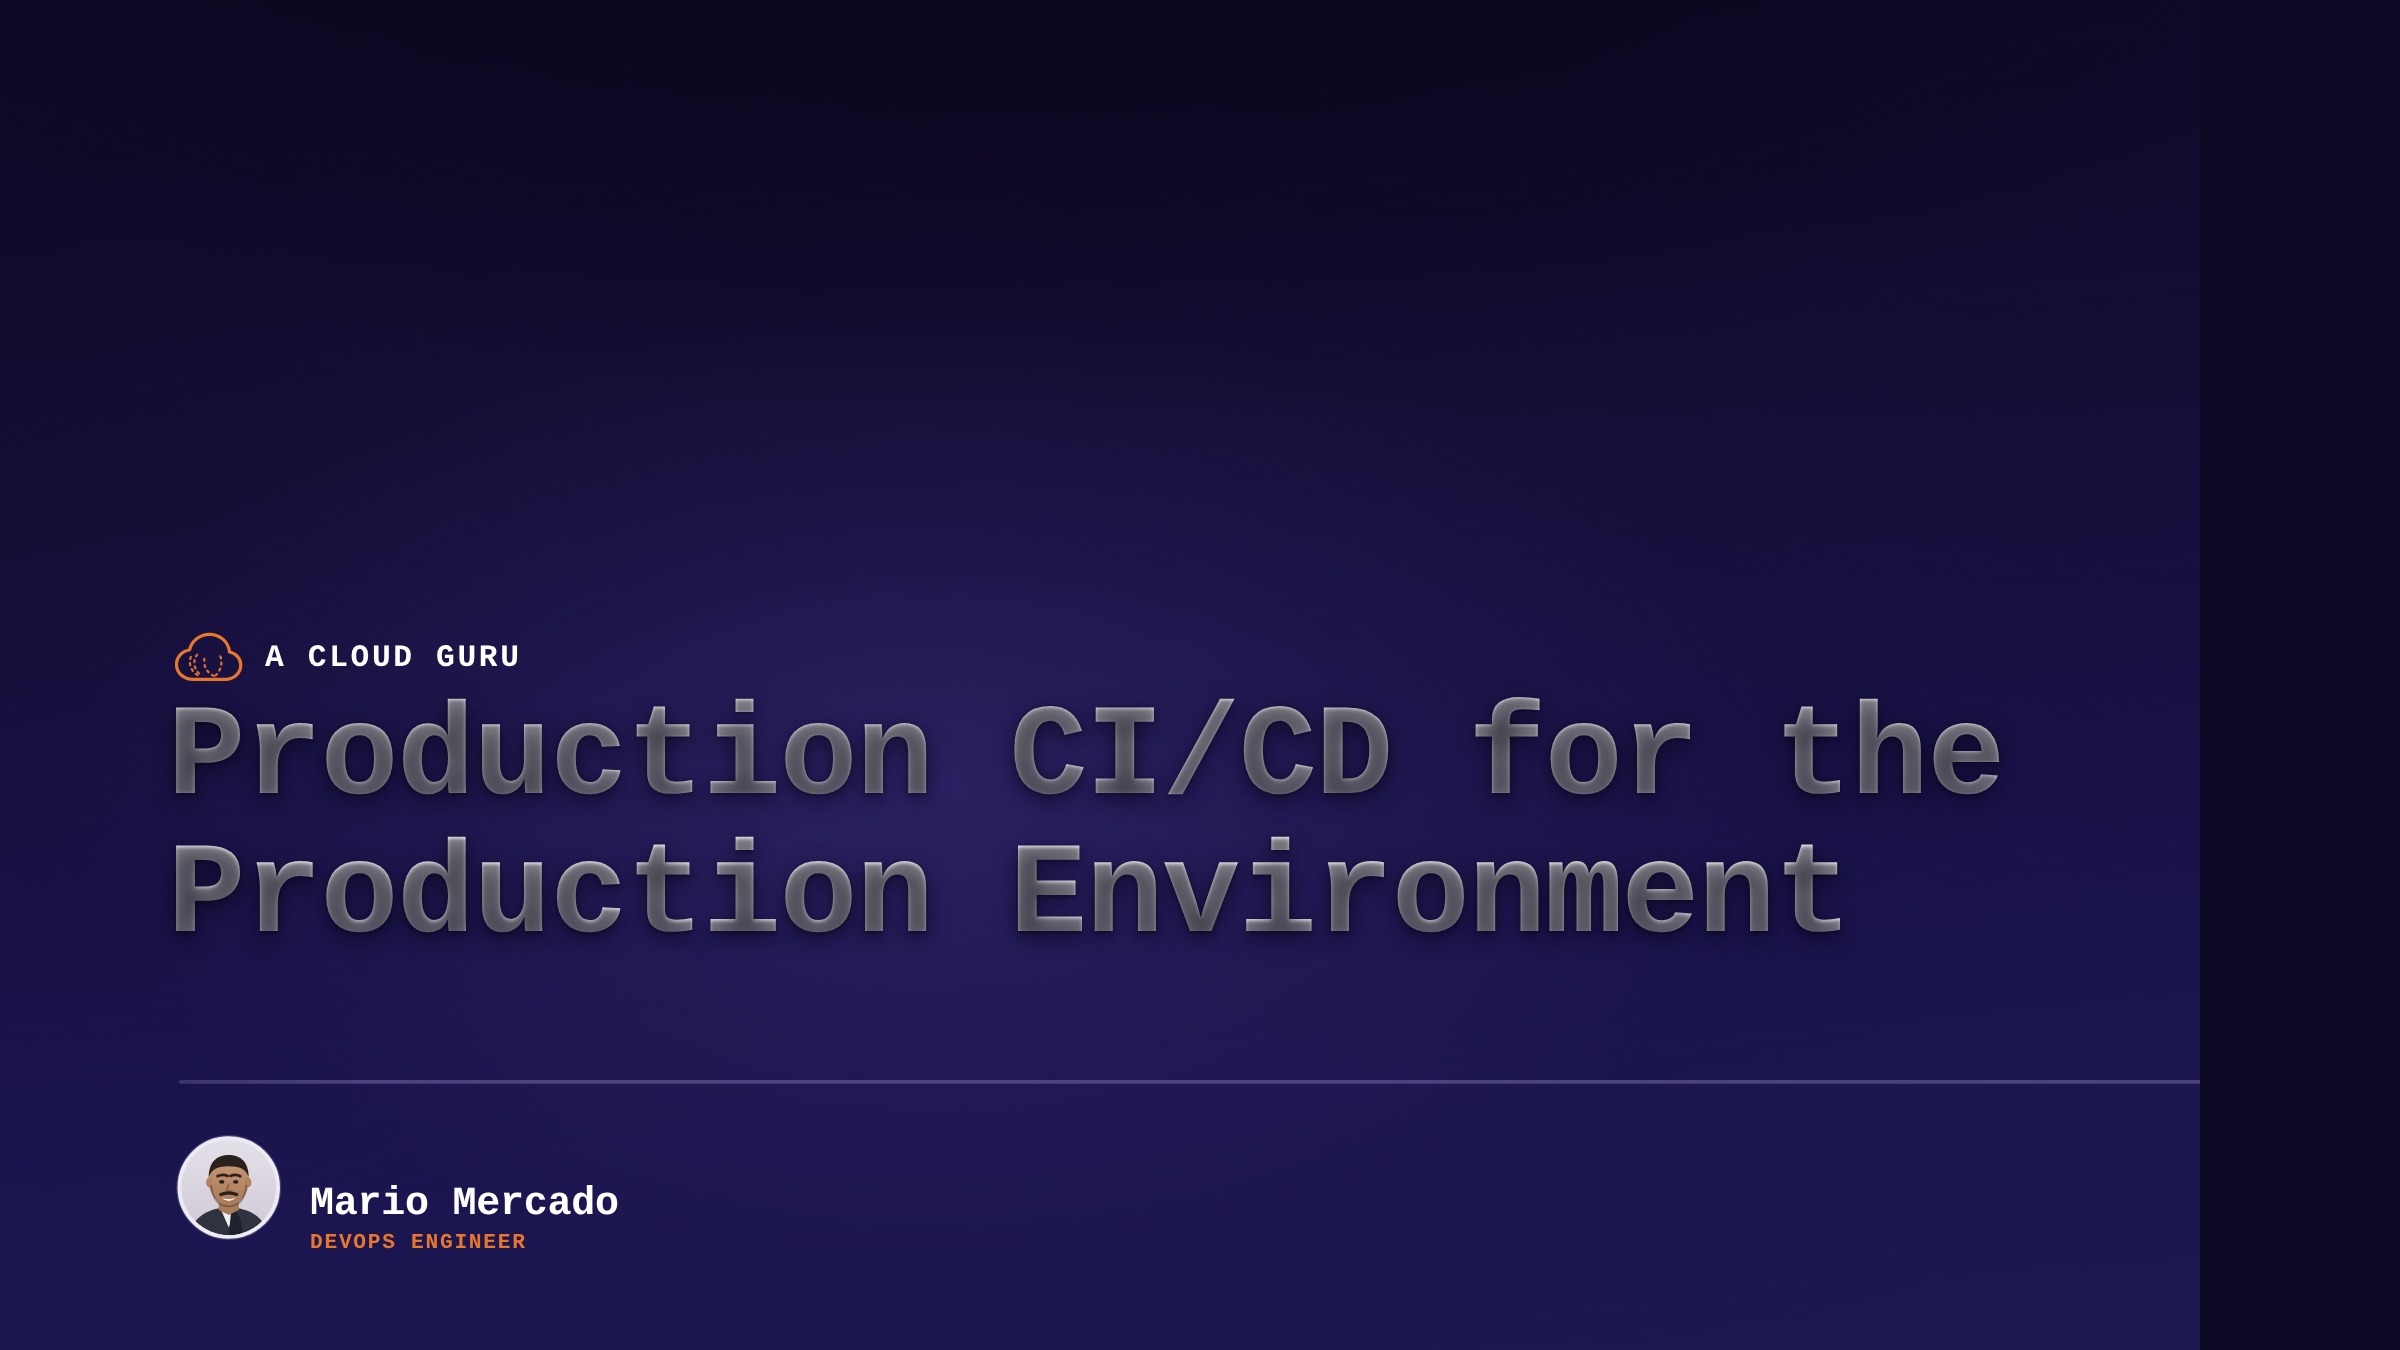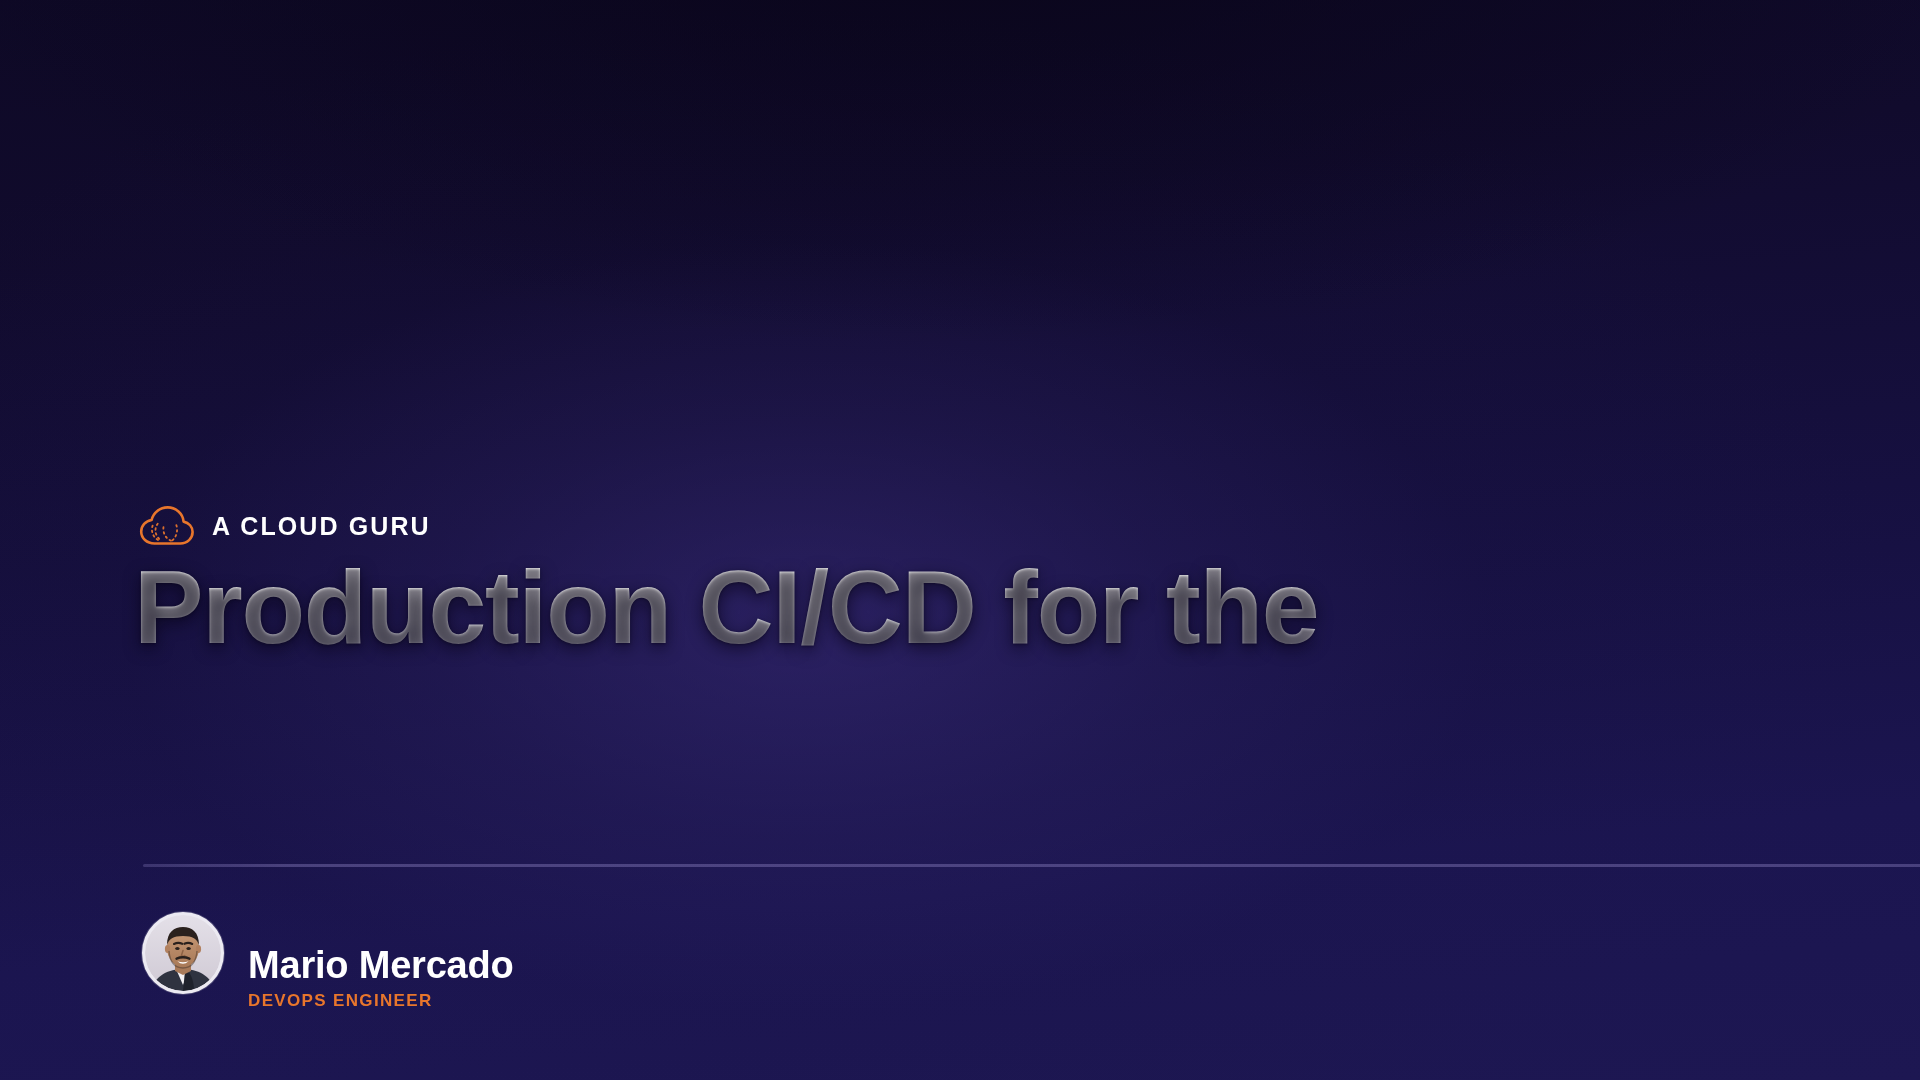--- a/index.html
+++ b/index.html
@@ -4,24 +4,24 @@
 <title>A Cloud Guru Title Slide</title>
 <style>
   html, body {
     margin: 0;
     padding: 0;
     background: #0d0823;
   }
 
   .slide {
     position: relative;
-    width: 1920px;
+    width: 1760px;
     height: 1080px;
     overflow: hidden;
-    font-family: Liberation Sans, sans-serif;
+    font-family: Liberation Mono, monospace;
     background:
       radial-gradient(ellipse 1100px 620px at 42% 58%,
         rgba(62, 48, 128, 0.50) 0%,
         rgba(48, 37, 104, 0.30) 34%,
         rgba(30, 22, 74, 0.10) 62%,
         rgba(16, 10, 44, 0.0) 100%),
       linear-gradient(175deg,
         #0e0926 0%,
         #110b2d 22%,
         #161040 52%,
@@ -152,21 +152,21 @@
   .presenter-text {
     display: flex;
     flex-direction: column;
     justify-content: center;
     gap: 6px;
     padding-top: 2px;
   }
 
   .presenter-name {
     color: #ffffff;
-    font-size: 38px;
+    font-size: 32px;
     font-weight: 700;
     letter-spacing: -0.2px;
     line-height: 1.05;
     white-space: nowrap;
     margin-top: 48px;
   }
 
   .presenter-role {
     color: #e8762c;
     font-size: 17px;
@@ -201,20 +201,21 @@
             <path d="M33.0 35.6 C26.6 33.2 23.6 25.4 26.4 18.8"></path>
             <path d="M34.4 35.4 C39.4 31.0 40.6 23.0 37.0 17.4"></path>
           </g>
         </svg>
       </span>
       <span class="brand-name">A CLOUD GURU</span>
     </div>
 
     <h1 class="headline">
       <span class="line">Production CI/CD for the</span>
+      <span class="line">Production Environment</span>
     </h1>
 
     <div class="divider"></div>
 
     <div class="presenter">
       <span class="avatar">
         <svg viewBox="0 0 76 76" xmlns="http://www.w3.org/2000/svg" aria-hidden="true">
           <defs>
             <clipPath id="avatarClip">
                 <circle cx="38" cy="38" r="38"></circle>

